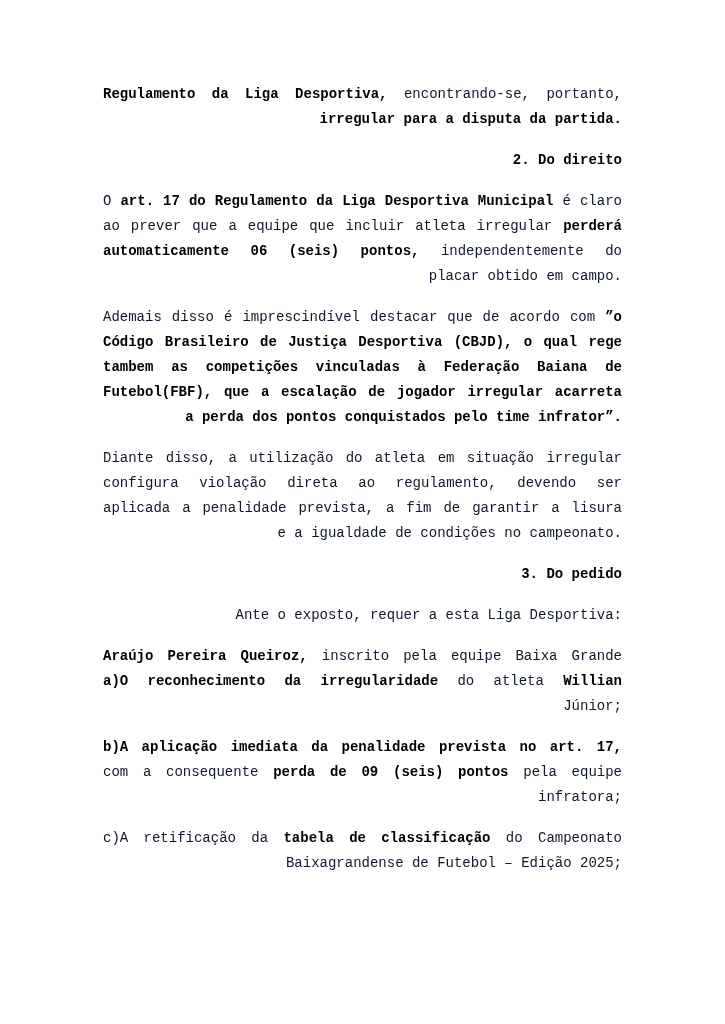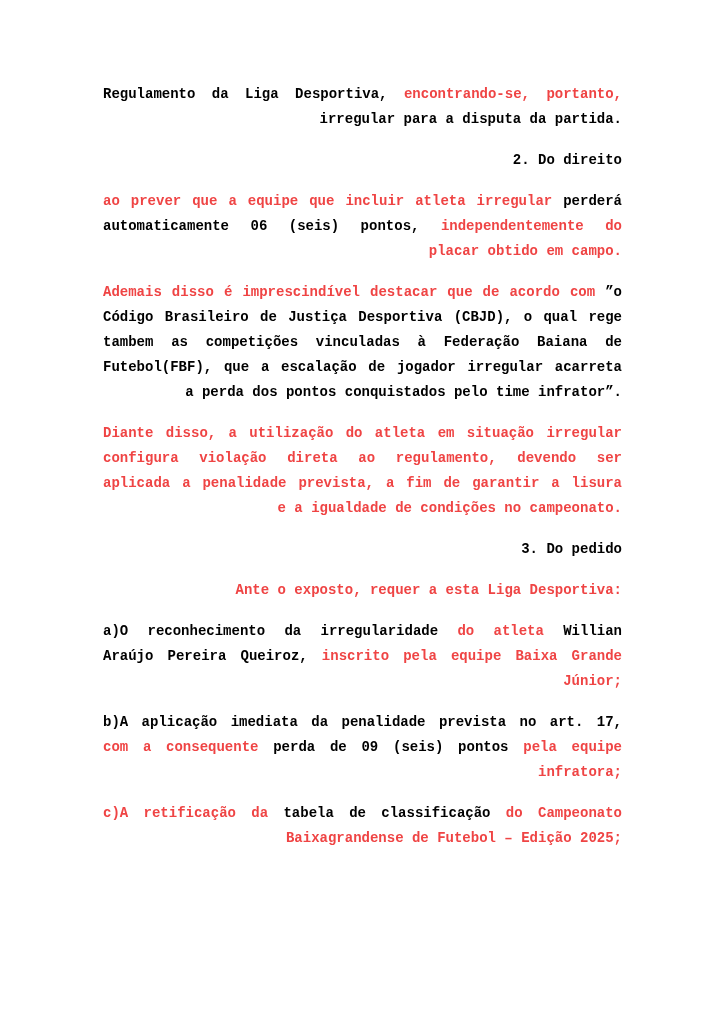--- a/index.html
+++ b/index.html
@@ -22,35 +22,36 @@
     line-height: 25px;
     color: #565656;
   }
   .para { margin: 0 0 16px 0; }
   .line { text-align: right; }
   .line.just {
     text-align: justify;
     text-align-last: justify;
   }
   .run-b { font-weight: bold; color: #000000; }
-  .run-r { font-weight: bold; color: #ef4444; }
+  .run-r { font-weight: normal; color: #0f172a; }
 </style>
 </head>
 <body>
 
 <div class="page">
   <div class="doc-body">
       <div class="para">
         <div class="line just"><span class="run-b">Regulamento da Liga Desportiva,</span><span class="run-r"> encontrando-se, portanto,</span></div>
         <div class="line"><span class="run-b">irregular para a disputa da partida.</span></div>
       </div>
       <div class="para">
         <div class="line"><span class="run-b">2. Do direito</span></div>
       </div>
       <div class="para">
+        <div class="line just"><span class="run-r">O </span><span class="run-b">art. 17 do Regulamento da Liga Desportiva Municipal</span><span class="run-r"> é claro</span></div>
         <div class="line just"><span class="run-r">ao prever que a equipe que incluir atleta irregular </span><span class="run-b">perderá</span></div>
         <div class="line just"><span class="run-b">automaticamente 06 (seis) pontos,</span><span class="run-r"> independentemente do</span></div>
         <div class="line"><span class="run-r">placar obtido em campo.</span></div>
       </div>
       <div class="para">
         <div class="line just"><span class="run-r">Ademais disso é imprescindível destacar que de acordo com </span><span class="run-b">”o</span></div>
         <div class="line just"><span class="run-b">Código Brasileiro de Justiça Desportiva (CBJD), o qual rege</span></div>
         <div class="line just"><span class="run-b">tambem as competições vinculadas à Federação Baiana de</span></div>
         <div class="line just"><span class="run-b">Futebol(FBF), que a escalação de jogador irregular acarreta</span></div>
         <div class="line"><span class="run-b">a perda dos pontos conquistados pelo time infrator”.</span></div>
@@ -61,22 +62,22 @@
         <div class="line just"><span class="run-r">aplicada a penalidade prevista, a fim de garantir a lisura</span></div>
         <div class="line"><span class="run-r">e a igualdade de condições no campeonato.</span></div>
       </div>
       <div class="para">
         <div class="line"><span class="run-b">3. Do pedido</span></div>
       </div>
       <div class="para">
         <div class="line"><span class="run-r">Ante o exposto, requer a esta Liga Desportiva:</span></div>
       </div>
       <div class="para">
+        <div class="line just"><span class="run-b">Araújo Pereira Queiroz,</span><span class="run-r"> inscrito pela equipe Baixa Grande</span></div>
         <div class="line just"><span class="run-b">a)O reconhecimento da irregularidade</span><span class="run-r"> do atleta </span><span class="run-b">Willian</span></div>
-        <div class="line just"><span class="run-b">Araújo Pereira Queiroz,</span><span class="run-r"> inscrito pela equipe Baixa Grande</span></div>
         <div class="line"><span class="run-r">Júnior;</span></div>
       </div>
       <div class="para">
         <div class="line just"><span class="run-b">b)A aplicação imediata da penalidade prevista no art. 17,</span></div>
         <div class="line just"><span class="run-r">com a consequente </span><span class="run-b">perda de 09 (seis) pontos</span><span class="run-r"> pela equipe</span></div>
         <div class="line"><span class="run-r">infratora;</span></div>
       </div>
       <div class="para">
         <div class="line just"><span class="run-r">c)A retificação da </span><span class="run-b">tabela de classificação</span><span class="run-r"> do Campeonato</span></div>
         <div class="line"><span class="run-r">Baixagrandense de Futebol – Edição 2025;</span></div>

